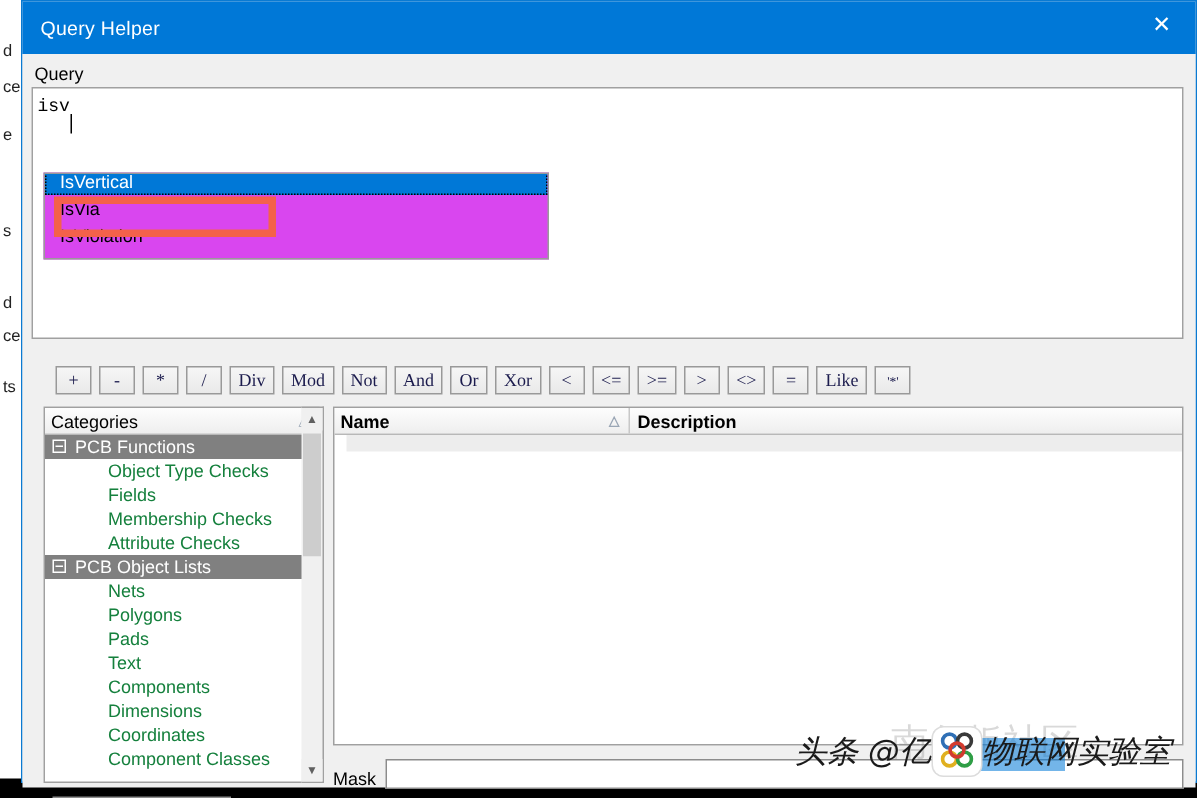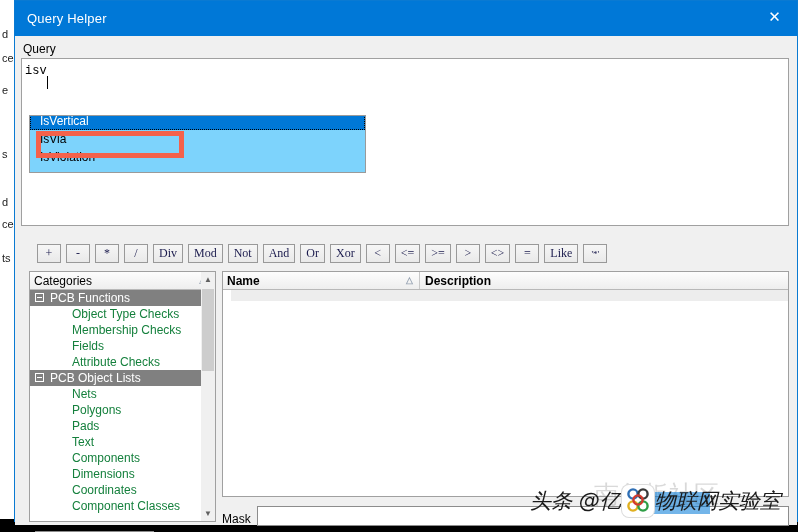--- a/index.html
+++ b/index.html
@@ -121,21 +121,21 @@
     left: 32px; top: 40px;
     width: 1px; height: 13px;
     background: #000;
   }
 
   
   #dropdown {
     position: absolute;
     left: 14px; top: 79px;
     width: 337px; height: 58px;
-    background: #7dd3fc;
+    background: #d946ef;
     border: 1px solid #9a9a9a;
     box-sizing: border-box;
     overflow: hidden;
   }
   .dd-item {
     height: 18px;
     line-height: 18px;
     padding-left: 10px;
     font-size: 12px;
     color: #000;
@@ -472,22 +472,22 @@
     <div id="cat-panel">
       <div id="cat-header">
         <span>Categories</span>
         <span id="cat-sort">△</span>
       </div>
       <div class="cat-row group">
         <span class="expander"></span>
         <span>PCB Functions</span>
       </div>
       <div class="cat-row child">Object Type Checks</div>
+      <div class="cat-row child">Fields</div>
       <div class="cat-row child">Membership Checks</div>
-      <div class="cat-row child">Fields</div>
       <div class="cat-row child">Attribute Checks</div>
       <div class="cat-row group">
         <span class="expander"></span>
         <span>PCB Object Lists</span>
       </div>
       <div class="cat-row child">Nets</div>
       <div class="cat-row child">Polygons</div>
       <div class="cat-row child">Pads</div>
       <div class="cat-row child">Text</div>
       <div class="cat-row child">Components</div>

